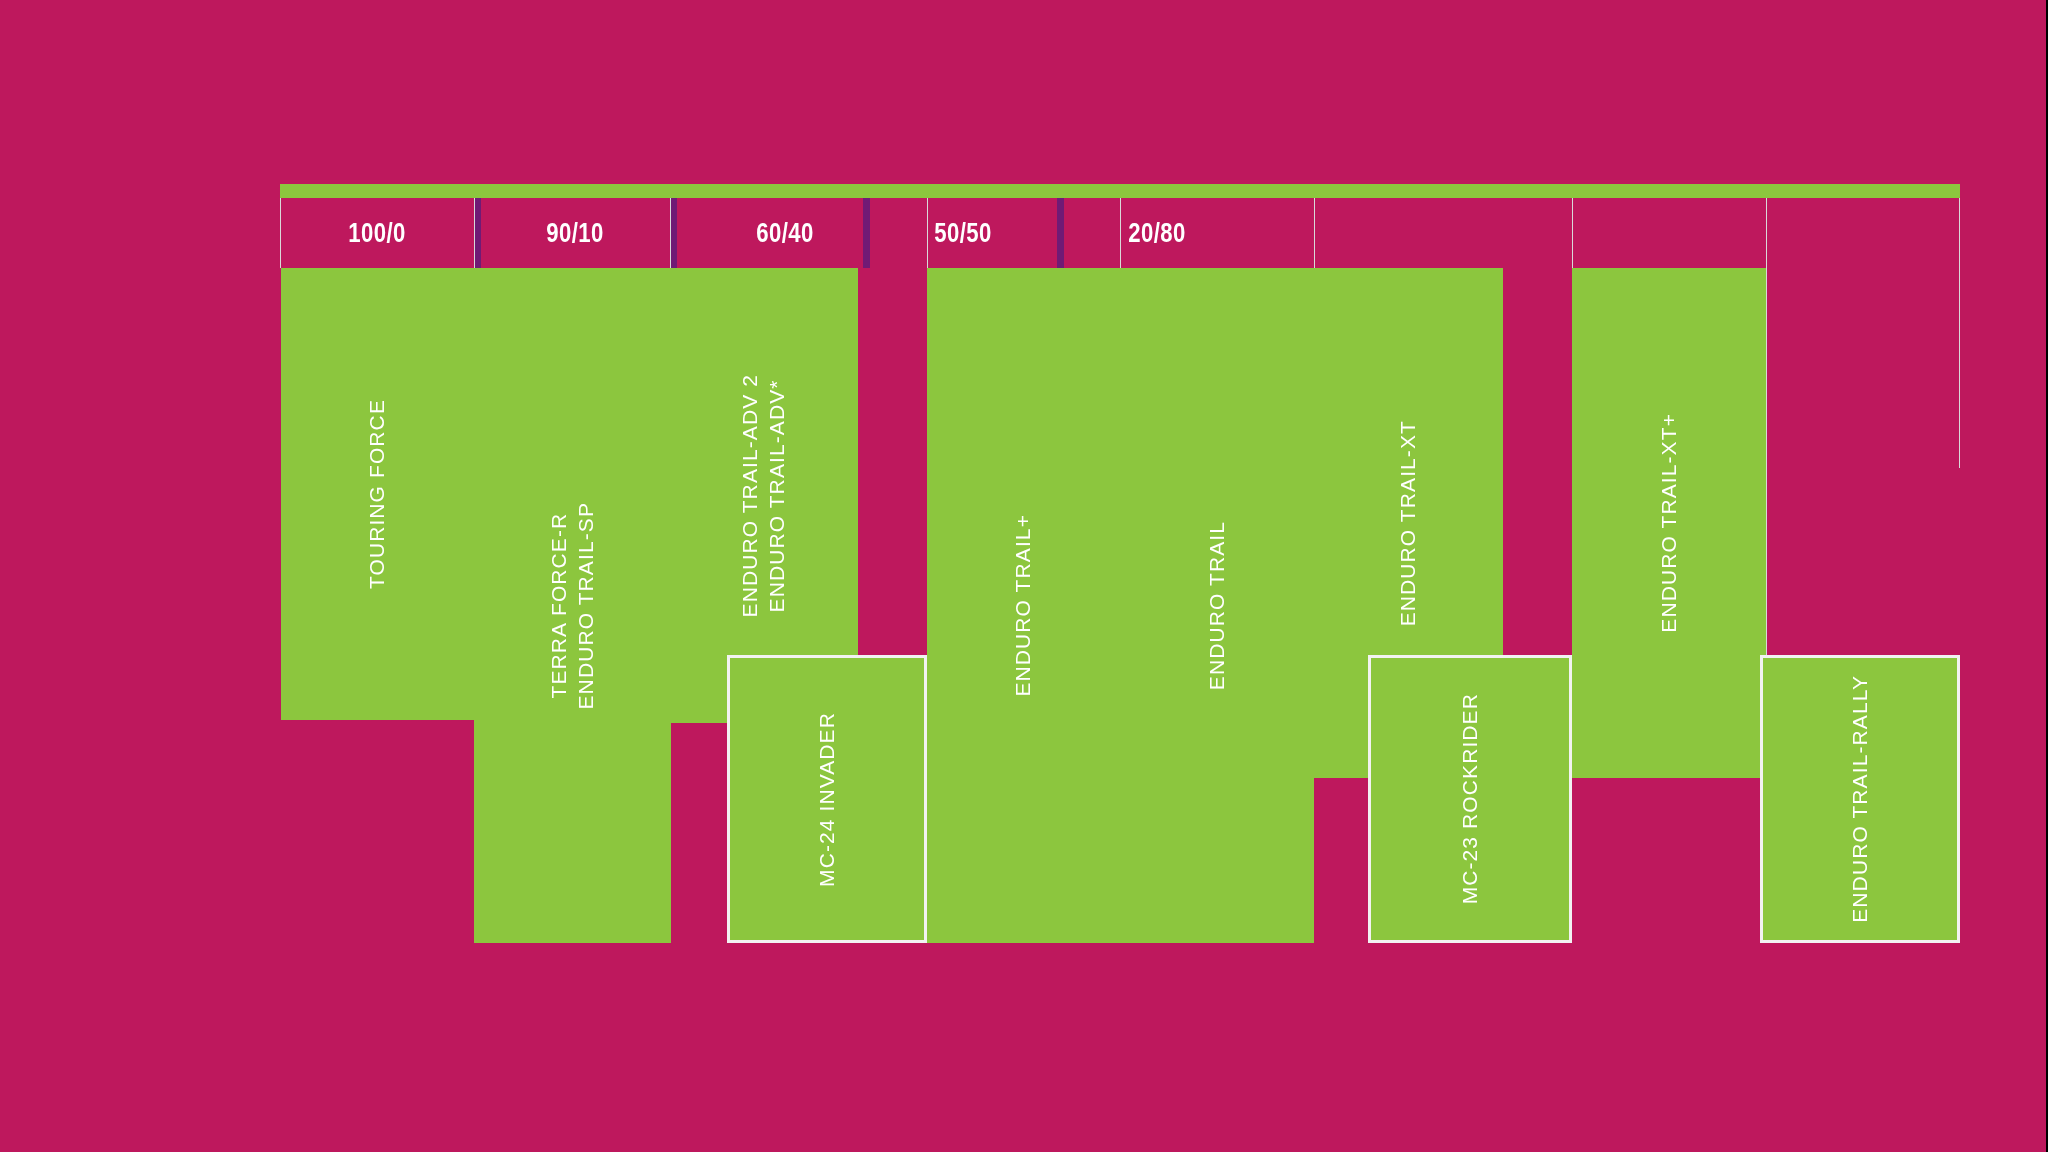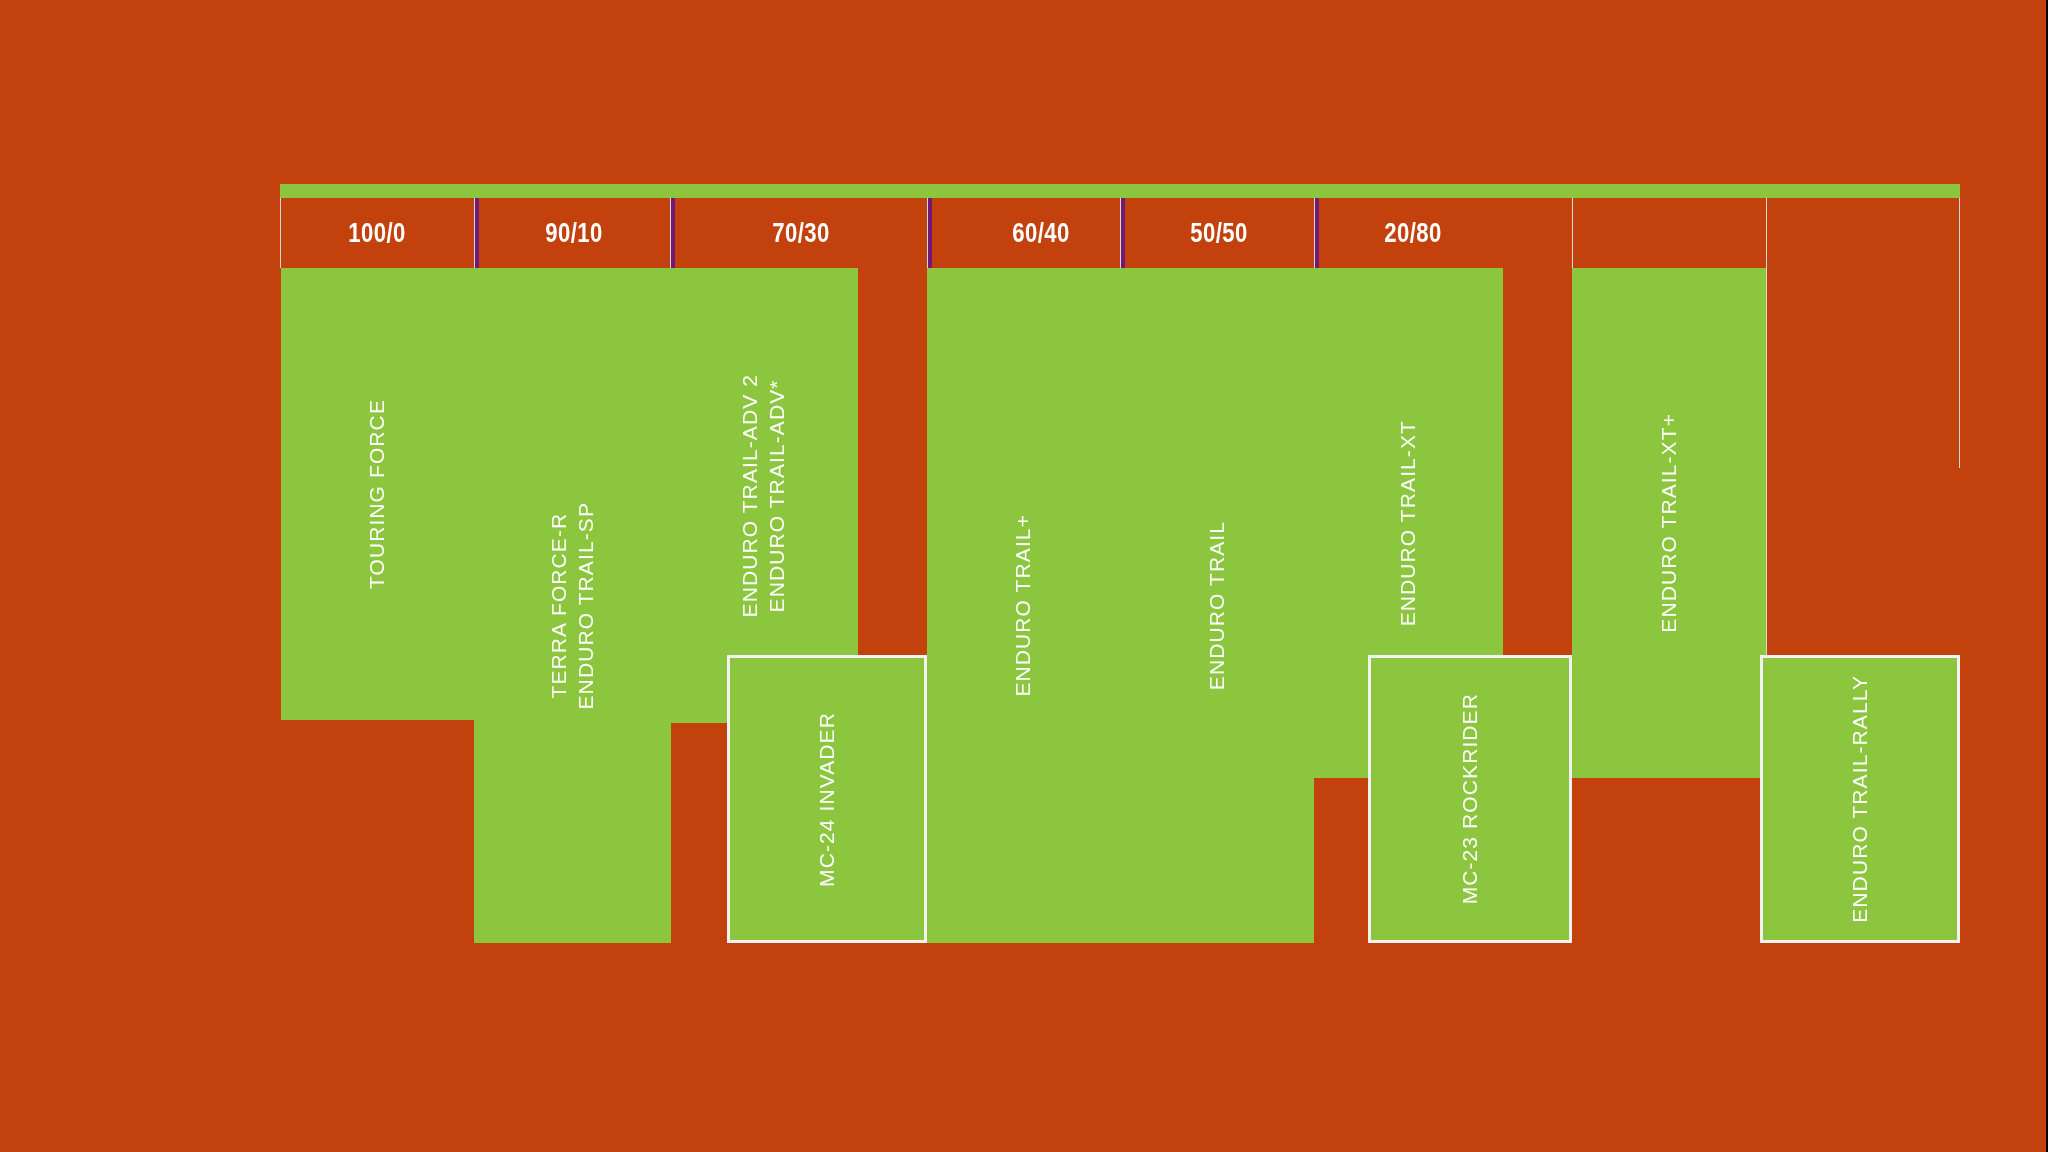--- a/index.html
+++ b/index.html
@@ -13,41 +13,41 @@
     height: 1152px;
     overflow: hidden;
     font-family: "Liberation Sans", sans-serif;
     color: #ffffff;
   }
 
   #stage {
     position: relative;
     width: 2046px;
     height: 1152px;
-    background: #c2410c;
+    background: #be185d;
   }
 
   
   .top-rule {
     position: absolute;
     background: #8CC63E;
   }
 
   
   .header-band {
     position: absolute;
     display: flex;
   }
   .header-cell {
     position: relative;
     display: flex;
     align-items: center;
     justify-content: center;
     box-sizing: border-box;
-    border-left: 5px solid #701a75;
+    border-left: 7px solid #701a75;
     color: #ffffff;
   }
   .header-cell:first-child { border-left: 1px solid #d9d9d9; }
   .header-label {
     font-family: "Liberation Sans Narrow", "Liberation Sans", sans-serif;
     font-weight: 700;
     font-size: 27px;
     letter-spacing: 0.5px;
     transform: scaleX(0.82);
     transform-origin: center;
@@ -93,23 +93,20 @@
 <div id="stage">
 
   <div class="top-rule" style="left:280px; top:184px; width:1680px; height:14px;"></div>
 
   <div class="header-band" style="left:280px; top:198px; width:1680px; height:70px;">
     <div class="header-cell" style="width:194px;">
       <span class="header-label">100/0</span>
     </div>
     <div class="header-cell" style="width:196px;">
       <span class="header-label">90/10</span>
-    </div>
-    <div class="header-cell" style="width:257px;">
-      <span class="header-label">70/30</span>
     </div>
     <div class="header-cell" style="width:193px;padding-left:31px;">
       <span class="header-label">60/40</span>
     </div>
     <div class="header-cell" style="width:194px;">
       <span class="header-label">50/50</span>
     </div>
     <div class="header-cell" style="width:194px;">
       <span class="header-label">20/80</span>
     </div>

